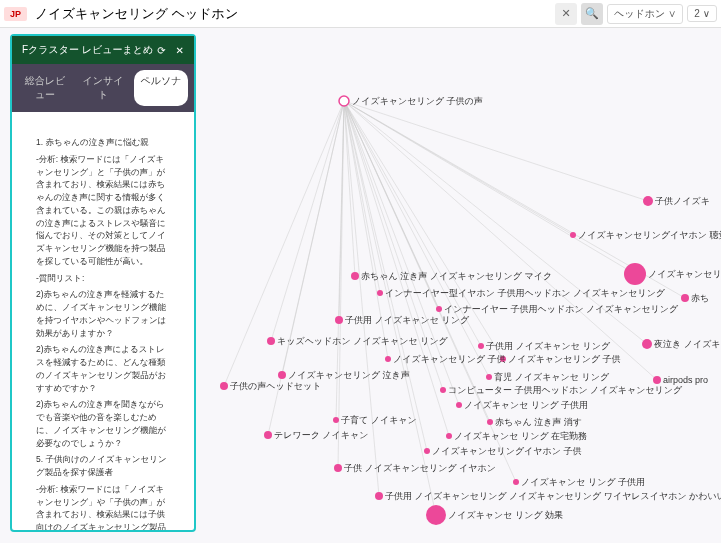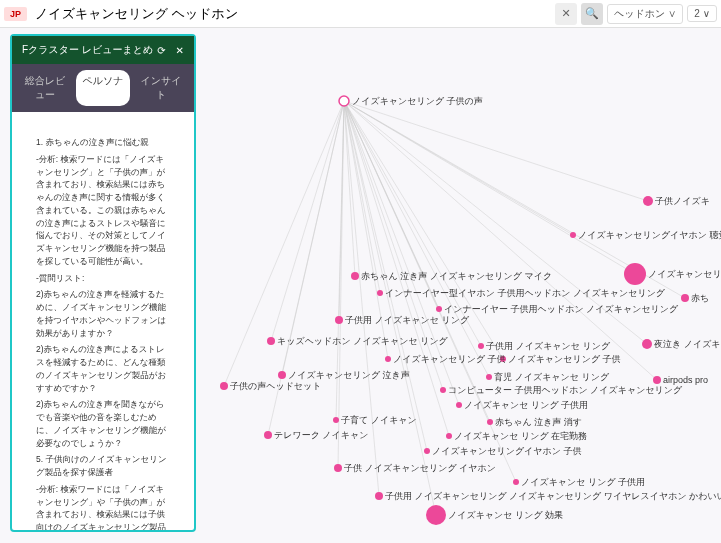--- a/index.html
+++ b/index.html
@@ -190,22 +190,22 @@
 <div class="panel">
   <div class="phead">
     <span class="t">
         <span>Fクラスター レビューまとめ</span> 
         <span>⟳</span>
       </span>
     <span>✕</span>
   </div>
   <div class="tabs">
     <div class="tab">総合レビュー</div>
+    <div class="tab">インサイト</div>
     <div class="tab active">ペルソナ</div>
-    <div class="tab">インサイト</div>
   </div>
   <div class="pbody" id="pbody">
       <p>1. 赤ちゃんの泣き声に悩む親</p>
       <p>-分析: 検索ワードには「ノイズキャンセリング」と「子供の声」が含まれており、検索結果には赤ちゃんの泣き声に関する情報が多く含まれている。この親は赤ちゃんの泣き声によるストレスや騒音に悩んでおり、その対策としてノイズキャンセリング機能を持つ製品を探している可能性が高い。</p>
       <p>-質問リスト:</p>
       <p>2)赤ちゃんの泣き声を軽減するために、ノイズキャンセリング機能を持つイヤホンやヘッドフォンは効果がありますか？</p>
       <p>2)赤ちゃんの泣き声によるストレスを軽減するために、どんな種類のノイズキャンセリング製品がおすすめですか？</p>
       <p>2)赤ちゃんの泣き声を聞きながらでも音楽や他の音を楽しむために、ノイズキャンセリング機能が必要なのでしょうか？</p>
       <p></p>
       <p>5. 子供向けのノイズキャンセリング製品を探す保護者</p>

